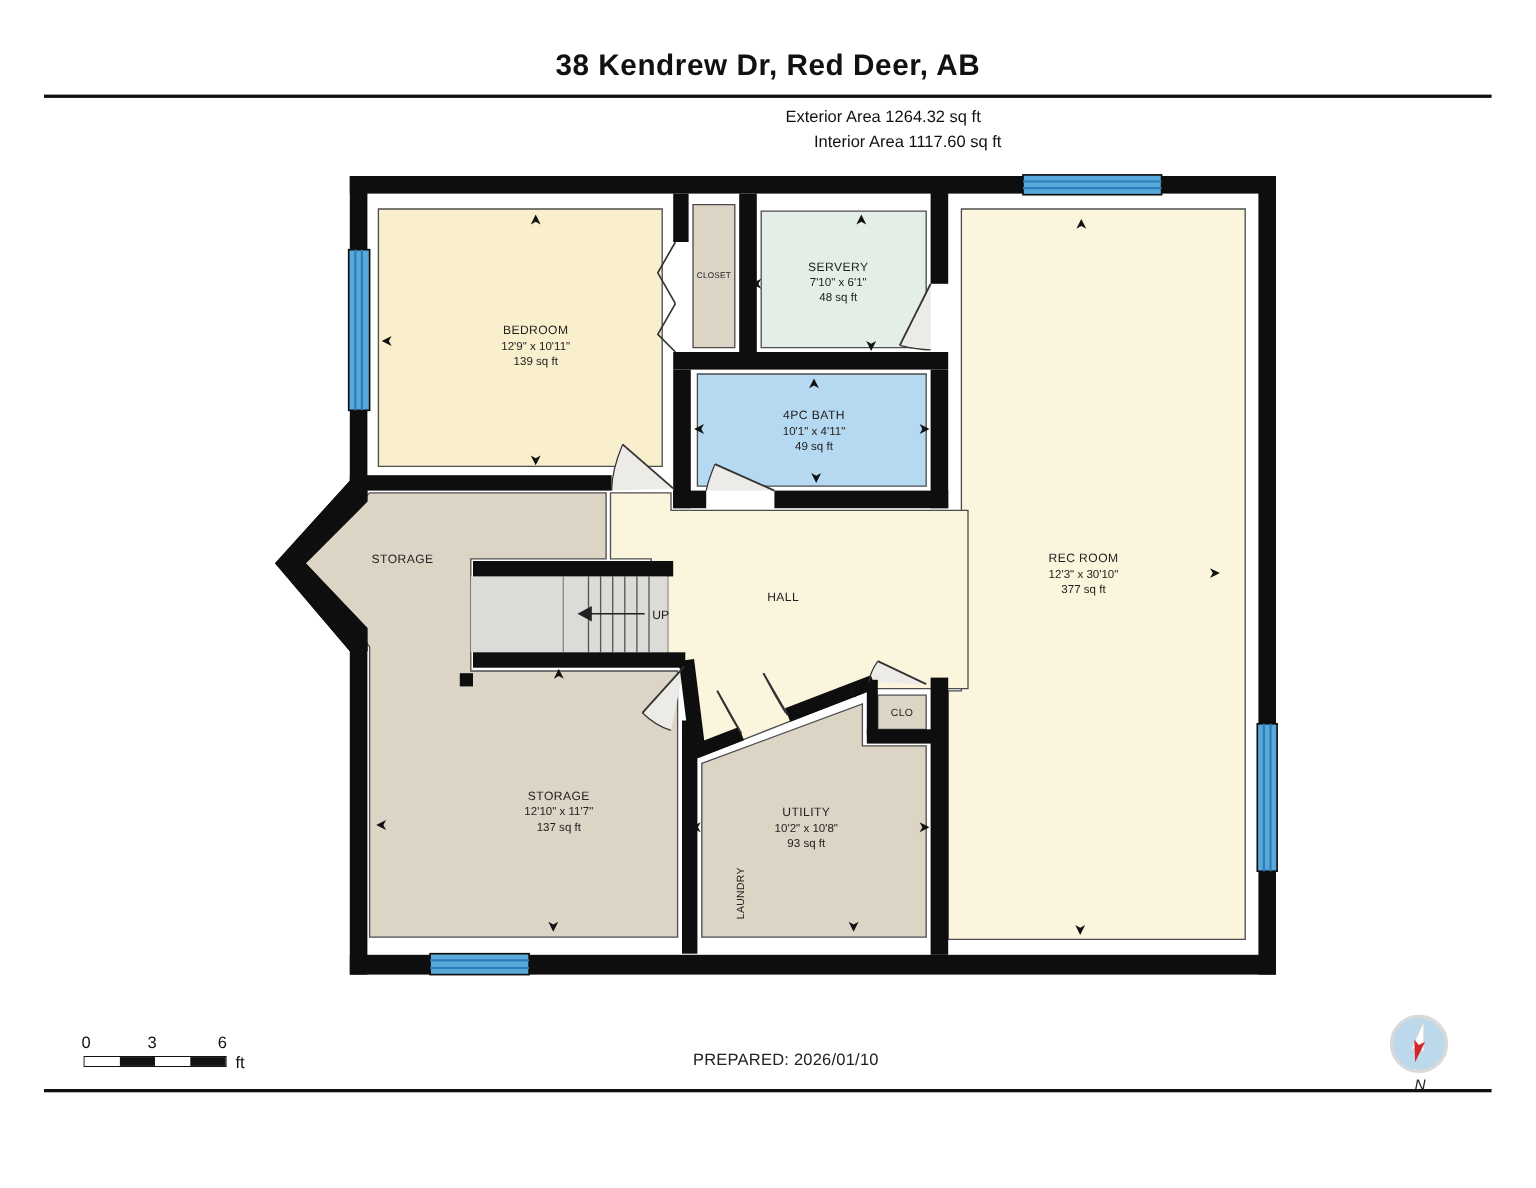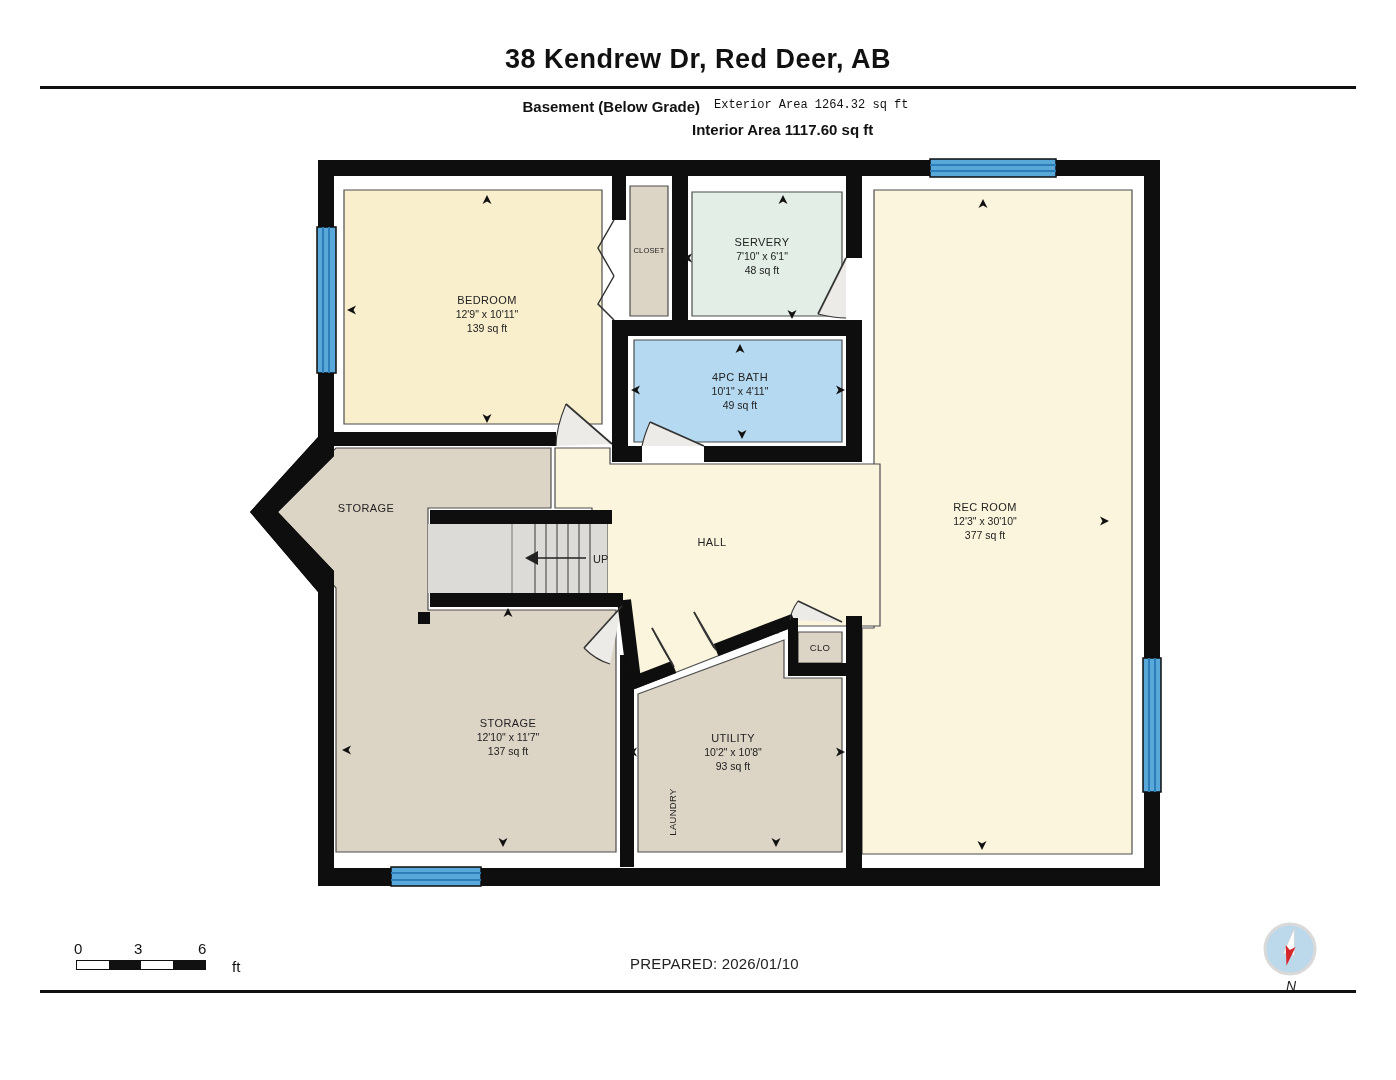--- a/index.html
+++ b/index.html
@@ -5,52 +5,51 @@
   html,body{margin:0;padding:0;background:#ffffff;}
   #page{position:relative;width:1396px;height:1080px;background:#fff;overflow:hidden;
         font-family:"Liberation Sans", sans-serif;color:#111;padding-left:40px;}
   .title{position:absolute;top:44px;left:0;width:1396px;text-align:center;
          font-size:27px;font-weight:bold;letter-spacing:.5px;}
   .hrule{position:absolute;left:40px;width:1316px;height:3px;background:#111;}
   .rule-top{top:86px;}
   .rule-bottom{top:990px;height:3px;}
   .floor-label{position:absolute;top:98px;left:40px;width:660px;text-align:right;
                font-size:15px;font-weight:bold;}
-  .area-ext{position:absolute;top:98px;left:714px;font-size:12px;font-family:Liberation Mono, monospace;}
-  .area-int{position:absolute;top:121px;left:692px;font-size:15px;font-weight:bold;}
+  .area-ext{position:absolute;top:98px;left:714px;font-size:15px;}
+  .area-int{position:absolute;top:121px;left:740px;font-size:15px;}
   svg{position:absolute;top:0;left:0;}
   svg text{font-family:"Liberation Sans", sans-serif;fill:#222;}
   .room-name{font-size:11px;letter-spacing:.4px;}
   .room-dims{font-size:10.5px;}
   .tiny{font-size:7.5px;letter-spacing:.2px;}
   .small{font-size:9.5px;letter-spacing:.3px;}
   .up-label{font-size:11px;}
   .scalebar{position:absolute;left:76px;top:940px;width:220px;}
   .scale-nums{position:relative;height:18px;font-size:15px;}
   .scale-nums span{position:absolute;top:0;}
   .n0{left:-2px;} .n3{left:58px;} .n6{left:122px;}
   .scale-track{margin-top:2px;width:128px;height:8px;border:1.5px solid #111;
                display:flex;}
   .scale-track i{flex:1;display:block;}
   .seg-w{background:#fff;} .seg-b{background:#111;}
-  .scale-unit{position:absolute;left:156px;top:18px;font-size:15px;}
+  .scale-unit{position:absolute;left:138px;top:18px;font-size:15px;}
   .prepared{position:absolute;left:630px;top:955px;font-size:15px;color:#222;
             letter-spacing:.2px;}
   .disclaimer{position:absolute;left:57px;top:1002px;font-size:13.5px;color:#2b2b2b;}
   .compass-n{position:absolute;left:1276px;top:978px;width:30px;text-align:center;
              font-size:14px;font-style:italic;color:#222;}
 </style>
 </head>
 <body>
 
 <div id="page">
 
   <div class="title">38 Kendrew Dr, Red Deer, AB</div>
   <div class="hrule rule-top"></div>
-  <div class="floor-label">Basement (Below Grade)</div>
   <div class="area-ext">Exterior Area 1264.32 sq ft</div>
   <div class="area-int">Interior Area 1117.60 sq ft</div>
 
   <svg width="1396" height="1080" viewBox="0 0 1396 1080">
 
     <g stroke="#4d4d4d" stroke-width="1.2">
       <polygon points="344,190 602,190 602,424 344,424" fill="#f9efcd"></polygon>
       <polygon points="630,186 668,186 668,316 630,316" fill="#dcd4c5"></polygon>
       <polygon points="692,192 842,192 842,316 692,316" fill="#e2eee6"></polygon>
       <polygon points="634,340 842,340 842,442 634,442" fill="#b5d9f0"></polygon>

